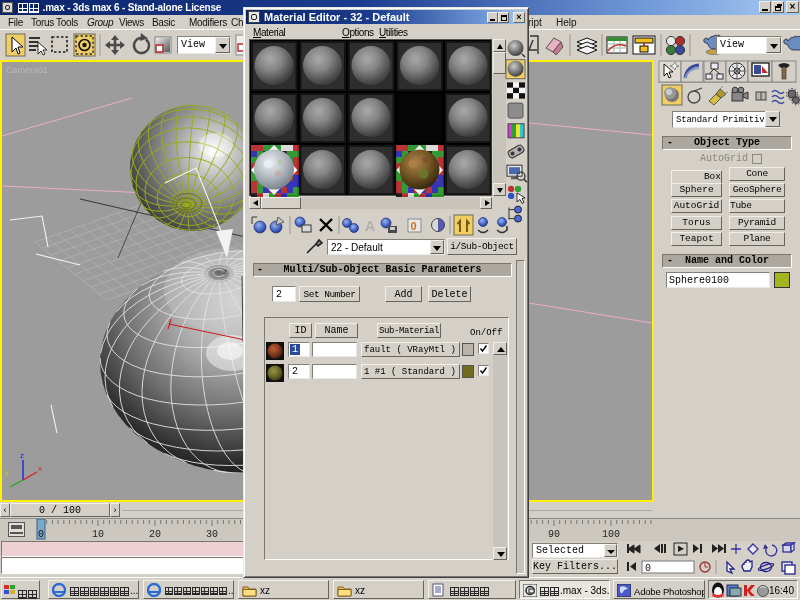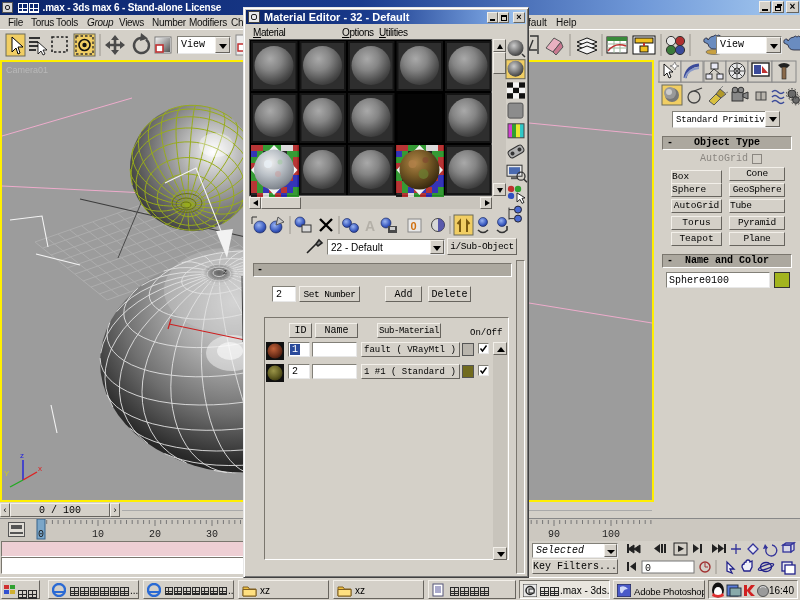--- a/index.html
+++ b/index.html
@@ -32,24 +32,24 @@
     <div class="abs" style="left:4px;top:2px;width:5px;height:2px;background:#000;"></div>
   </div>
 <div class="abs btn" style="left:786px;top:1px;width:13px;height:12px;font-size:10px;font-weight:bold;text-align:center;line-height:10px;">×</div>
 
 <div class="abs" style="left:0;top:15px;width:800px;height:14px;background:#d4d0c8;">
 <span class="abs" style="left:8px;top:2px;font-size:10px;letter-spacing:-0.3px;color:#111;">File</span>
 <span class="abs" style="left:31px;top:2px;font-size:10px;letter-spacing:-0.3px;color:#111;">Torus</span>
 <span class="abs" style="left:56px;top:2px;font-size:10px;letter-spacing:-0.3px;color:#111;">Tools</span>
 <span class="abs" style="left:87px;top:2px;font-size:10px;letter-spacing:-0.3px;color:#111;font-style:italic;">Group</span>
 <span class="abs" style="left:119px;top:2px;font-size:10px;letter-spacing:-0.3px;color:#111;">Views</span>
-<span class="abs" style="left:152px;top:2px;font-size:10px;letter-spacing:-0.3px;color:#111;">Number</span>
+<span class="abs" style="left:152px;top:2px;font-size:10px;letter-spacing:-0.3px;color:#111;">Basic</span>
 <span class="abs" style="left:189px;top:2px;font-size:10px;letter-spacing:-0.3px;color:#111;">Modifiers</span>
 <span class="abs" style="left:231px;top:2px;font-size:10px;letter-spacing:-0.3px;color:#111;">Charac</span>
-<span class="abs" style="left:528px;top:2px;font-size:10px;color:#111;">fault</span>
+<span class="abs" style="left:528px;top:2px;font-size:10px;color:#111;">ript</span>
 <span class="abs" style="left:556px;top:2px;font-size:10px;color:#111;">Help</span>
 </div>
 <div class="abs" style="left:0;top:29px;width:800px;height:31px;background:#d4d0c8;border-top:1px solid #fff;">
 <svg class="abs" style="left:0;top:0;" width="250" height="31" viewBox="0 0 250 31">
 <rect x="6" y="4" width="19" height="22" fill="#f1ce63" stroke="#6a6a5a" stroke-width="1"></rect>
 <path d="M12 7 L12 22 L16 18 L18 24 L20 23 L18 17 L23 17 Z" fill="#fff" stroke="#000" stroke-width="1"></path>
 <g stroke="#333" stroke-width="2">
         <line x1="29" y1="8" x2="40" y2="8"></line>
         <line x1="29" y1="12" x2="38" y2="12"></line>
         <line x1="29" y1="16" x2="40" y2="16"></line>
@@ -301,23 +301,23 @@
 <div class="abs btn" style="right:-1px;top:-1px;width:15px;height:16px;">
         <div class="abs" style="left:3px;top:5px;border-left:4px solid transparent;border-right:4px solid transparent;border-top:5px solid #000;"></div>
       </div>
 </div>
 <div class="abs sunken" style="left:8px;top:76px;width:130px;height:14px;background:#aca89f;">
 <span class="mono" style="position:absolute;left:4px;top:0px;font-size:10px;font-weight:bold;">-</span>
 <span class="mono" style="position:absolute;left:0;right:0;text-align:center;top:0px;font-size:10px;font-weight:bold;color:#000;">Object Type</span>
 </div>
 <span class="mono abs" style="left:46px;top:93px;font-size:10px;color:#8a8680;">AutoGrid</span>
 <div class="abs" style="left:98px;top:94px;width:10px;height:10px;background:#d4d0c8;border:1px solid #8a8680;"></div>
-<div class="abs btn mono" style="left:17px;top:110px;width:51px;height:14px;font-size:9.5px;text-align:left;line-height:12px;">Box</div>
+<div class="abs btn mono" style="left:17px;top:110px;width:51px;height:14px;font-size:9.5px;text-align:right;line-height:12px;">Box</div>
 <div class="abs btn mono" style="left:75px;top:107px;width:56px;height:14px;font-size:9.5px;letter-spacing:-0.3px;text-align:center;line-height:12px;">Cone</div>
-<div class="abs btn mono" style="left:17px;top:123px;width:51px;height:14px;font-size:9.5px;text-align:left;line-height:12px;">Sphere</div>
+<div class="abs btn mono" style="left:17px;top:123px;width:51px;height:14px;font-size:9.5px;text-align:center;line-height:12px;">Sphere</div>
 <div class="abs btn mono" style="left:75px;top:123px;width:56px;height:14px;font-size:9.5px;letter-spacing:-0.3px;text-align:center;line-height:12px;">GeoSphere</div>
 <div class="abs btn mono" style="left:17px;top:139px;width:51px;height:14px;font-size:9.5px;text-align:center;line-height:12px;">AutoGrid</div>
 <div class="abs btn mono" style="left:75px;top:139px;width:56px;height:14px;font-size:9.5px;letter-spacing:-0.3px;text-align:left;line-height:12px;">Tube</div>
 <div class="abs btn mono" style="left:17px;top:156px;width:51px;height:14px;font-size:9.5px;text-align:center;line-height:12px;">Torus</div>
 <div class="abs btn mono" style="left:75px;top:156px;width:56px;height:14px;font-size:9.5px;letter-spacing:-0.3px;text-align:center;line-height:12px;">Pyramid</div>
 <div class="abs btn mono" style="left:17px;top:172px;width:51px;height:14px;font-size:9.5px;text-align:center;line-height:12px;">Teapot</div>
 <div class="abs btn mono" style="left:75px;top:172px;width:56px;height:14px;font-size:9.5px;letter-spacing:-0.3px;text-align:center;line-height:12px;">Plane</div>
 <div class="abs sunken" style="left:8px;top:194px;width:130px;height:14px;background:#aca89f;">
 <span class="mono" style="position:absolute;left:4px;top:0px;font-size:10px;font-weight:bold;">-</span>
 <span class="mono" style="position:absolute;left:0;right:0;text-align:center;top:0px;font-size:10px;font-weight:bold;color:#000;">Name and Color</span>
@@ -456,21 +456,21 @@
       <line x1="639.5" y1="1" x2="639.5" y2="5" stroke="#777"></line>
       <line x1="645.2" y1="1" x2="645.2" y2="5" stroke="#777"></line>
       <line x1="650.9" y1="1" x2="650.9" y2="5" stroke="#777"></line>
       <rect x="37" y="0" width="8" height="20" fill="#7ba6c8" stroke="#36638a"></rect>
       <text x="41" y="18" font-size="10" fill="#111" text-anchor="middle" font-family="Liberation Mono">0</text>
     </svg>
 </div>
 <div class="abs" style="left:0;top:541px;width:800px;height:36px;background:#d4d0c8;"></div>
 <div class="abs sunken" style="left:1px;top:541px;width:354px;height:16px;background:#eecfd4;"></div>
 <div class="abs sunken" style="left:1px;top:557px;width:354px;height:17px;background:#ffffff;"></div>
-<div class="abs field" style="left:532px;top:543px;width:86px;height:15px;font-style:italic;">
+<div class="abs field" style="left:532px;top:543px;width:86px;height:15px;">
 <span class="mono" style="position:absolute;left:3px;top:1px;font-size:10px;">Selected</span>
 <div class="abs btn" style="right:0;top:0;width:13px;height:13px;">
       <div class="abs" style="left:2px;top:5px;border-left:4px solid transparent;border-right:4px solid transparent;border-top:4px solid #000;"></div>
     </div>
 </div>
 <div class="abs btn mono" style="left:532px;top:559px;width:86px;height:15px;font-size:10px;text-align:center;line-height:14px;">Key Filters...</div>
 <svg class="abs" style="left:620px;top:541px;" width="180" height="36" viewBox="0 0 180 36">
 <g fill="#222">
 <path d="M8 4 l0 8 M8 8 l6 -4 l0 8 Z M14 8 l6 -4 l0 8 Z" stroke="#222"></path>
 <rect x="7" y="3" width="2" height="9"></rect>
@@ -927,20 +927,21 @@
     </svg>
 <div class="abs field" style="left:83px;top:231px;width:118px;height:16px;">
 <span style="position:absolute;left:3px;top:2px;font-size:10px;">22 - Default</span>
 <div class="abs btn" style="right:0;top:0;width:14px;height:14px;">
         <div class="abs" style="left:2px;top:5px;border-left:4px solid transparent;border-right:4px solid transparent;border-top:5px solid #000;"></div>
       </div>
 </div>
 <div class="abs btn mono" style="left:203px;top:230px;width:70px;height:17px;font-size:9.5px;letter-spacing:-0.4px;text-align:center;line-height:15px;">i/Sub-Object</div>
 <div class="abs sunken" style="left:9px;top:255px;width:259px;height:14px;background:#aca89f;">
 <span class="mono abs" style="left:3px;top:0px;font-size:10px;font-weight:bold;">-</span>
+<span class="mono abs" style="left:0;right:0;text-align:center;top:0px;font-size:10px;font-weight:bold;">Multi/Sub-Object Basic Parameters</span>
 </div>
 <div class="abs field mono" style="left:28px;top:278px;width:24px;height:16px;font-size:10px;padding:2px 0 0 3px;">2</div>
 <div class="abs btn mono" style="left:55px;top:278px;width:61px;height:16px;font-size:9.5px;letter-spacing:-0.5px;text-align:center;line-height:15px;">Set Number</div>
 <div class="abs btn mono" style="left:141px;top:278px;width:37px;height:16px;font-size:10px;text-align:center;line-height:15px;">Add</div>
 <div class="abs btn mono" style="left:184px;top:278px;width:43px;height:16px;font-size:10px;text-align:center;line-height:15px;">Delete</div>
 <div class="abs sunken" style="left:20px;top:309px;width:245px;height:243px;background:#d4d0c8;">
 <div class="abs btn mono" style="left:24px;top:5px;width:23px;height:15px;font-size:10px;text-align:center;line-height:14px;">ID</div>
 <div class="abs btn mono" style="left:50px;top:5px;width:43px;height:15px;font-size:10px;text-align:center;line-height:14px;">Name</div>
 <div class="abs btn mono" style="left:112px;top:5px;width:64px;height:15px;font-size:9px;letter-spacing:-0.4px;text-align:center;line-height:14px;overflow:hidden;">Sub-Material</div>
 <span class="mono abs" style="left:205px;top:10px;font-size:9px;">On/Off</span>

